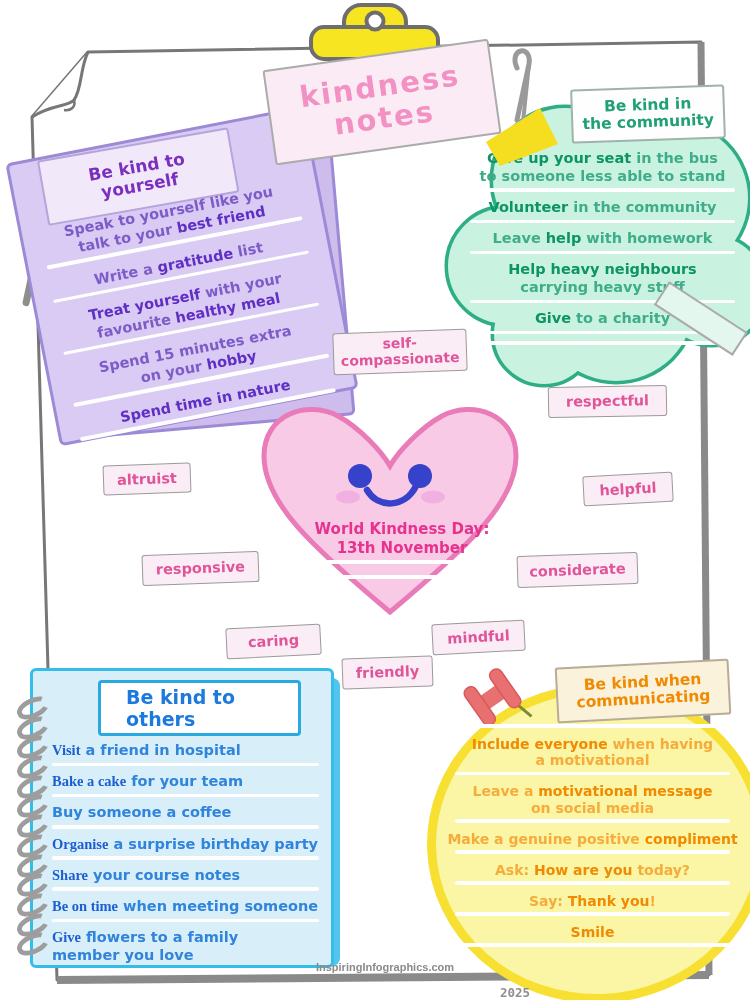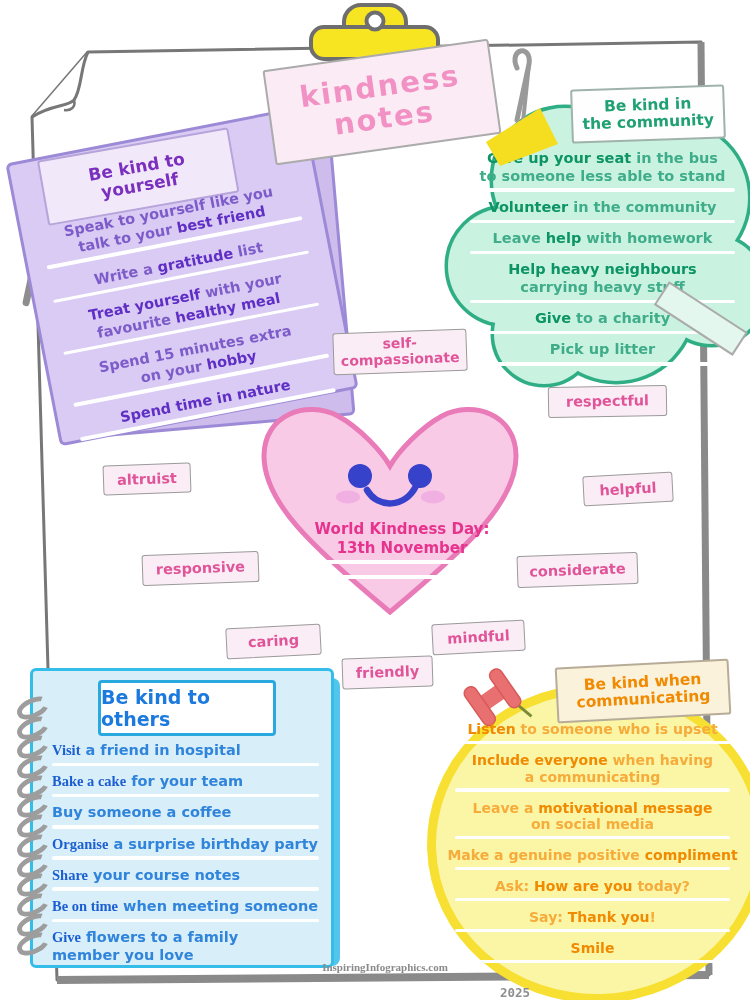--- a/index.html
+++ b/index.html
@@ -38,40 +38,40 @@
   
   .heart-label{left:12px;top:128px;width:100%;text-align:center;color:#E6338E;
                font-weight:700;font-size:15px;line-height:1.25;}
 
   
   .nb-shadow{left:42px;top:678px;width:298px;height:288px;background:#52C5EC;border-radius:8px;}
   .nb{left:30px;top:668px;width:298px;height:294px;background:#D8EFF9;
       border:3px solid #35BDEA;border-radius:6px;}
   .nb-title{left:98px;top:680px;width:172px;height:50px;background:#fff;border:3px solid #2AA9E0;
             border-radius:4px;color:#1C79DD;font-weight:700;font-size:19px;
-            display:flex;align-items:center;justify-content:center;}
+            display:flex;align-items:center;justify-content:center;padding-left:25px;}
   .nb-items{left:52px;top:742px;width:272px;text-align:left;color:#3084DB;
             font-size:14.5px;line-height:1.22;font-weight:600;}
   .nb-items b{color:#1B5ED2;font-family:Liberation Serif, serif;}
   .nb-items .u{margin-left:0;width:98%;}
   .nb-items .li{margin-bottom:7px;}
   .rings{left:16px;top:698px;height:256px;display:flex;flex-direction:column;justify-content:space-between;}
   .ring{width:24px;height:13px;border:5.5px solid #9D9D9D;border-right-color:transparent;
         border-radius:50%;transform:rotate(-25deg);}
 
   
   .yellow-circle{left:427px;top:684px;width:322px;height:301px;background:#FBF5A6;
                  border:9px solid #F7E032;border-radius:50%;transform:rotate(-2deg);}
   .yellow-items{left:440px;top:721px;width:305px;text-align:center;color:#F6AC3B;
                 font-size:14px;line-height:1.18;font-weight:600;}
   .yellow-items b{color:#F08A00;}
   .yellow-items .li{margin-bottom:8px;}
 
   .footer-site{left:240px;top:961px;width:290px;text-align:center;color:#8A8A8A;
-               font-family:Liberation Serif, serif;font-size:11px;font-weight:700;}
+               font-family:Liberation Sans, sans-serif;font-size:11px;font-weight:700;}
   .footer-year{left:240px;top:985px;width:290px;text-align:right;color:#8F8F8F;
                font-family:"DejaVu Sans Mono",monospace;font-size:12.5px;font-weight:700;}
 </style>
 </head>
 <body>
 
 <div class="canvas">
 
   <svg class="abs" style="left:0;top:0;" width="750" height="1000" viewBox="0 0 750 1000">
     <path d="M 88 52 L 701 42 L 709 975 L 57 980 L 32 117 Z" fill="#ffffff" stroke="#777777" stroke-width="3" stroke-linejoin="round"></path>
@@ -160,21 +160,20 @@
       <div class="li">
         <div class="li-t"><span></span><b>Help heavy neighbours</b><span>
 carrying heavy stuff</span></div>
         <div class="u"></div>
       </div>
       <div class="li">
         <div class="li-t"><span></span><b>Give</b><span> to a charity</span></div>
         <div class="u"></div>
       </div>
       <div class="li">
-        <div class="li-t"><span>Pick up litter</span></div>
         <div class="u"></div>
       </div>
     </div>
 
   <div class="abs" style="left:252px;top:392px;width:276px;height:235px;">
     <svg width="276" height="235" viewBox="0 0 276 235">
       <path d="M 138 220 C 58 153 12 110 12 64 C 12 22 55 8 86 24 C 108 36 130 60 138 74 C 146 60 168 36 190 24 C 221 8 264 22 264 64 C 264 110 218 153 138 220 Z" fill="#F9CAE6" stroke="#E87BB8" stroke-width="5"></path>
       <circle cx="108" cy="84" r="12" fill="#3642C9"></circle>
       <circle cx="168" cy="84" r="12" fill="#3642C9"></circle>
       <ellipse cx="96" cy="105" rx="12" ry="6.5" fill="#F0B0E2"></ellipse>
@@ -263,26 +262,25 @@
       <rect x="483" y="690" width="22" height="16" stroke="none"></rect>
       <rect x="472" y="676" width="13" height="44" rx="6"></rect>
       <rect x="503" y="676" width="13" height="44" rx="6"></rect>
     </g>
   </svg>
 
   <div class="tape" style="left:556px;top:663px;width:170px;height:52px;background:#FBF2DB;border-color:#B7AC97;color:#F08A00;font-size:15.5px;transform:rotate(-3deg);">Be kind when
 communicating</div>
   <div class="abs yellow-items">
       <div class="li">
-        <div class="li-t"><span></span><b>Listen</b><span> to someone who is upset</span></div>
         <div class="u"></div>
       </div>
       <div class="li">
         <div class="li-t"><span></span><b>Include everyone</b><span> when having
-a communicating</span></div>
+a motivational</span></div>
         <div class="u"></div>
       </div>
       <div class="li">
         <div class="li-t"><span>Leave a </span><b>motivational message</b><span>
 on social media</span></div>
         <div class="u"></div>
       </div>
       <div class="li">
         <div class="li-t"><span>Make a genuine positive </span><b>compliment</b><span></span></div>
         <div class="u"></div>

